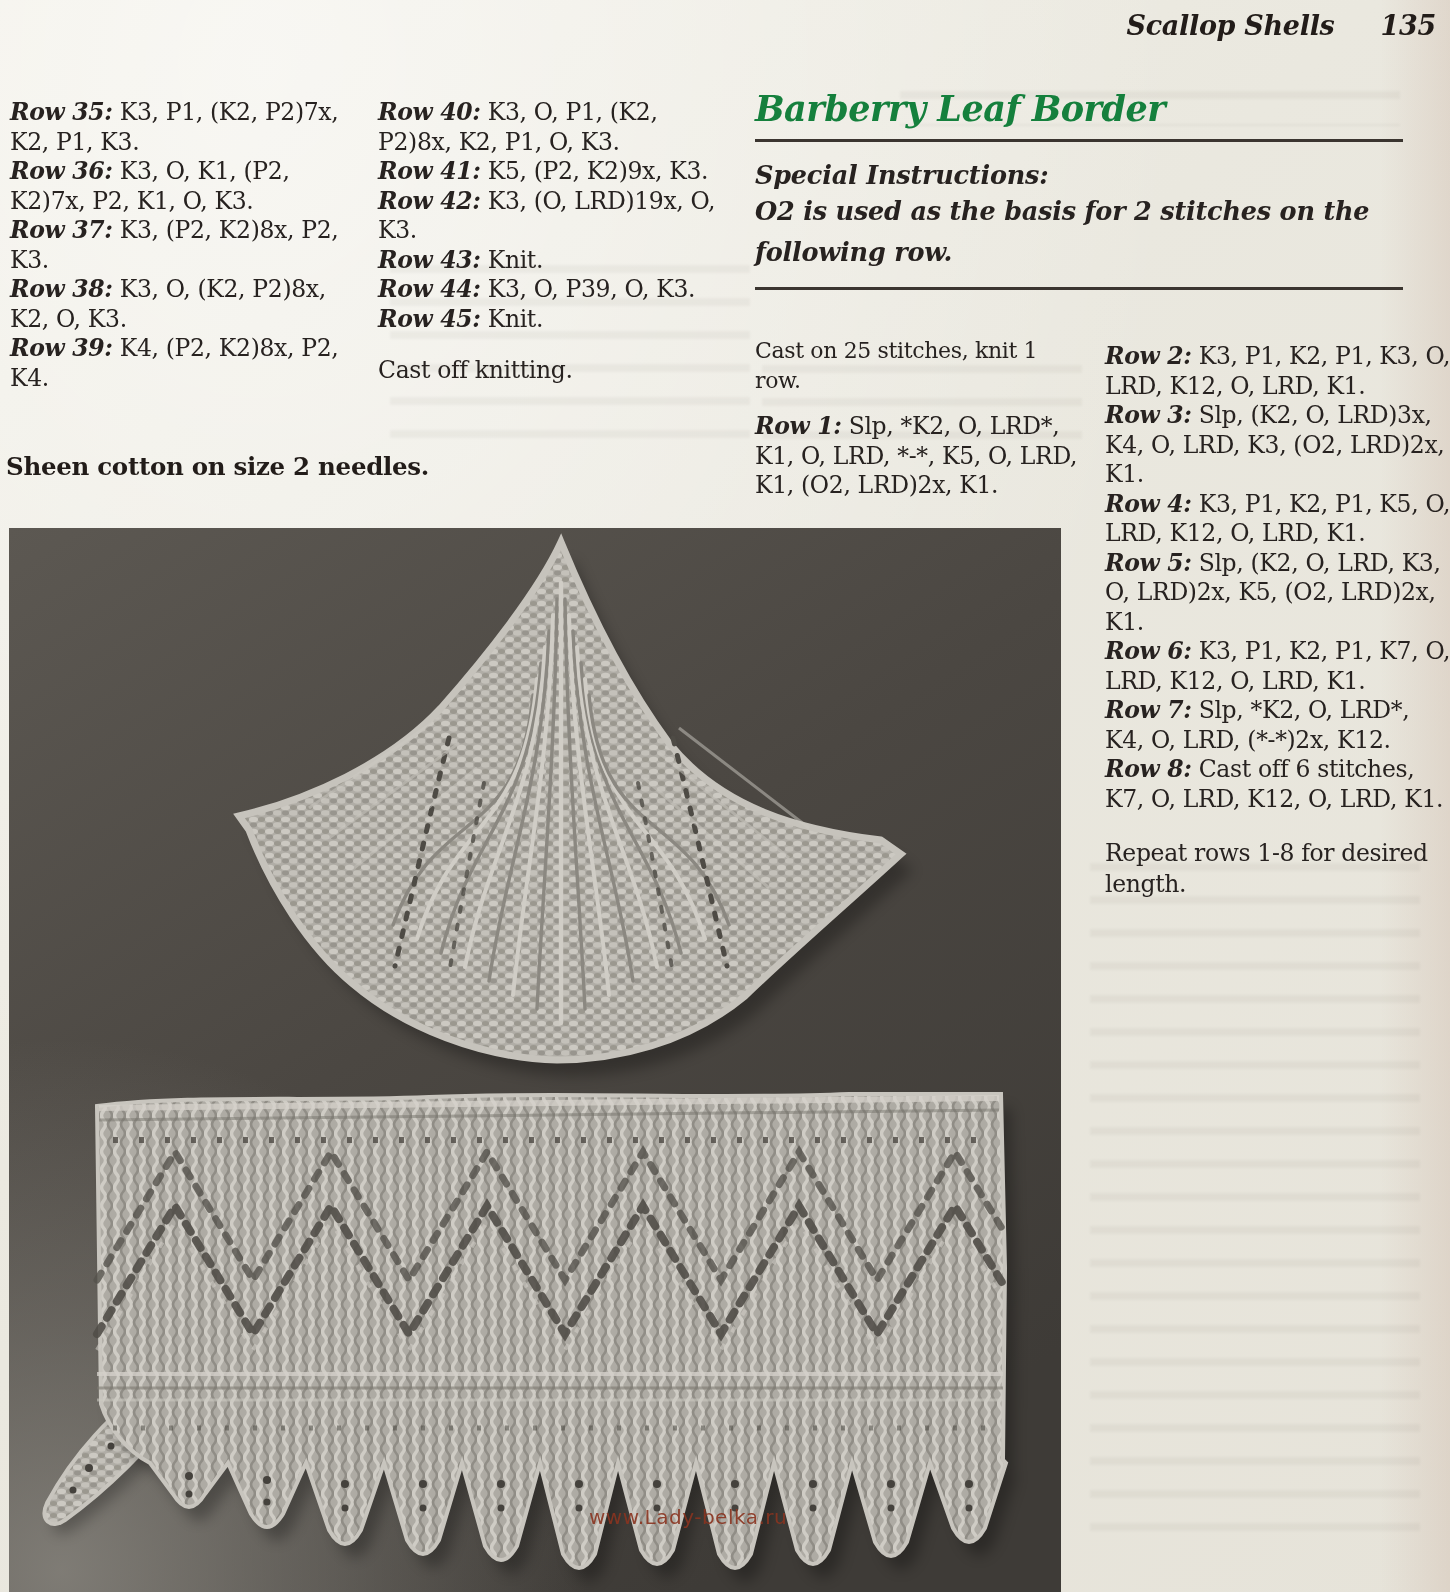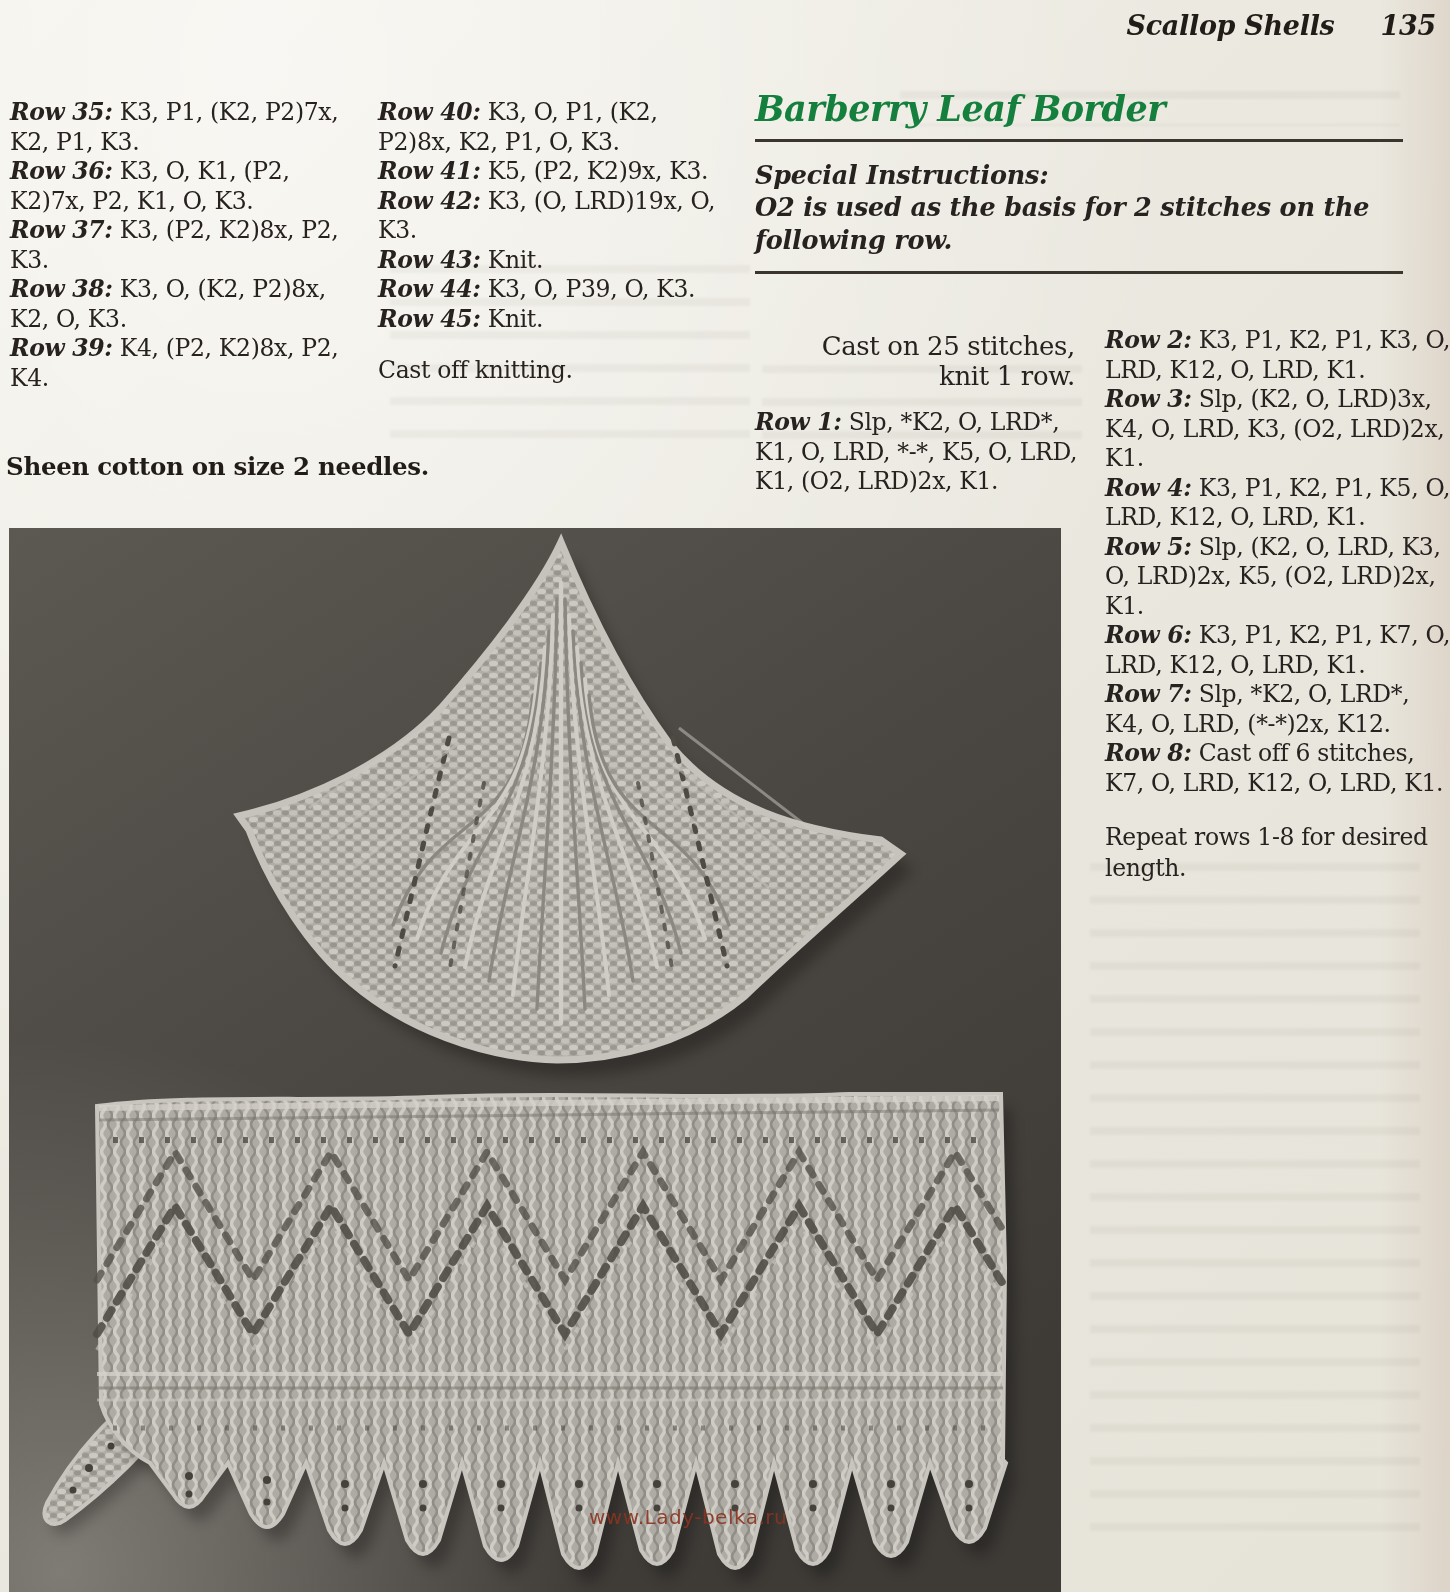--- a/index.html
+++ b/index.html
@@ -22,25 +22,25 @@
   .col{position:absolute;}
   .row-line{margin:0;font-size:23.5px;line-height:29.5px;letter-spacing:-.35px;}
   .row-label{font-weight:bold;font-style:italic;}
   .plain-line{margin:22px 0 8px 0;font-size:23.5px;line-height:29.5px;letter-spacing:-.35px;}
 
   .barberry{position:absolute;left:755px;top:88px;width:648px;}
   .barberry h1{margin:0 0 10px 0;font-size:35px;font-weight:bold;font-style:italic;letter-spacing:-.5px;color:#15803d;}
   .rule{border:none;border-top:3px solid #3b3530;margin:0 0 18px 0;}
   .rule2{border:none;border-top:3px solid #3b3530;margin:14px 0 0 0;}
   .si-label{margin:0;font-style:italic;font-weight:600;font-size:25.5px;line-height:31px;letter-spacing:-.2px;}
-  .si-text{margin:0;font-style:italic;font-weight:600;font-size:25.5px;line-height:33px;letter-spacing:-.2px;}
+  .si-text{margin:0;font-style:italic;font-weight:600;font-size:25.5px;line-height:41px;letter-spacing:-.2px;}
   .two-col{position:relative;margin-top:46px;}
   .sub-left{position:absolute;left:0;top:0;width:332px;}
   .sub-right{position:absolute;left:350px;top:6px;width:346px;}
-  .cast-on{margin:12px;font-size:26px;line-height:29.5px;letter-spacing:-.35px;text-align:right;}
+  .cast-on{margin:0;font-size:22px;line-height:29.5px;letter-spacing:-.35px;}
   .row1{margin-top:17px;}
   .repeat-note{margin:24px 0 2px 0;font-size:23.5px;line-height:31px;letter-spacing:-.35px;}
 
   .caption{position:absolute;left:6px;top:452px;width:1018px;font-weight:bold;
     font-size:24.5px;line-height:30px;letter-spacing:-.3px;color:#221c19;}
   .caption div{white-space:nowrap;}
 
   .photo{position:absolute;left:9px;top:528px;width:1052px;height:1064px;}
   .photo svg{display:block;}
 </style>

